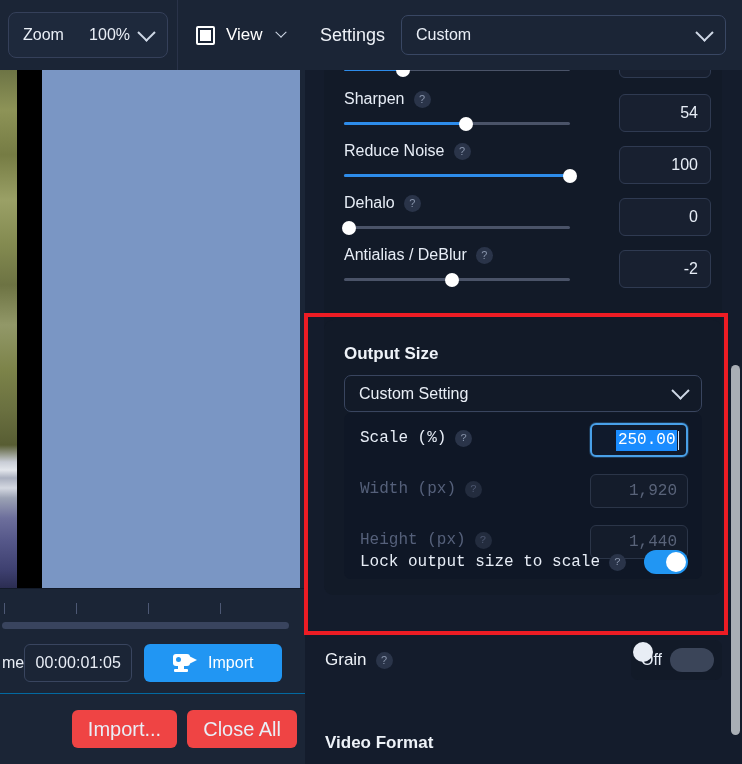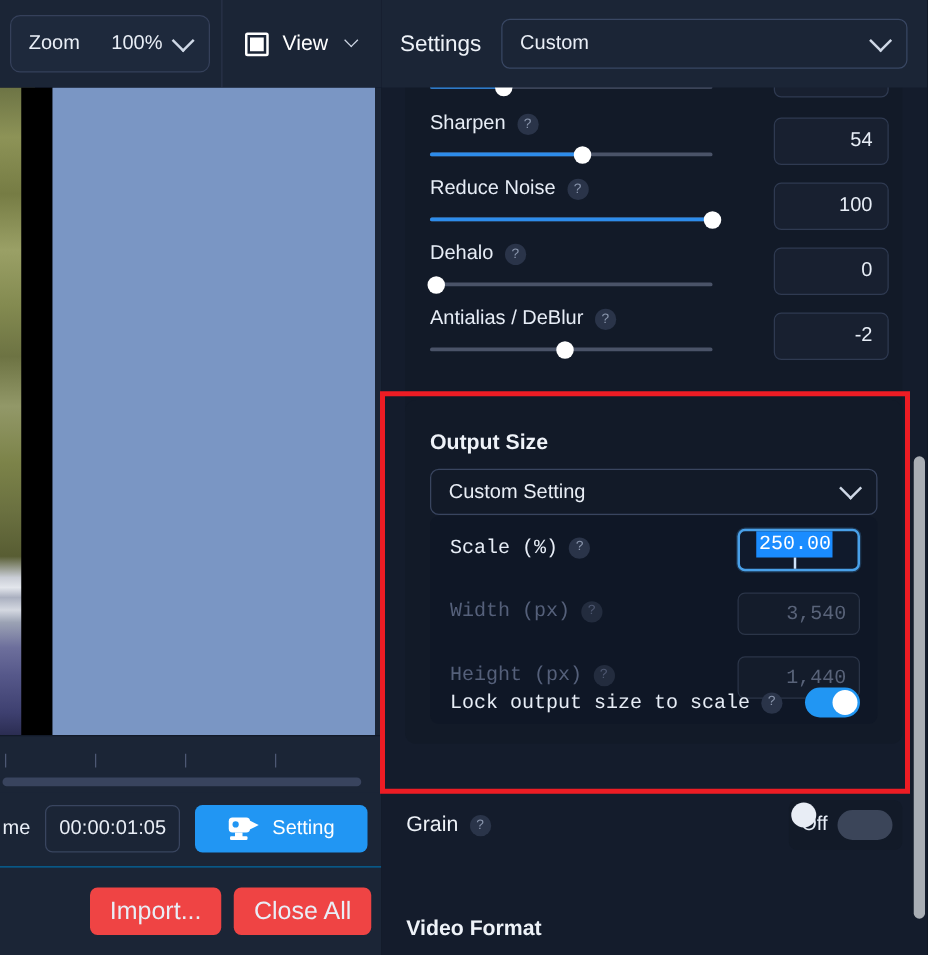--- a/index.html
+++ b/index.html
@@ -124,21 +124,20 @@
   }
 
   
   .bottom-ctl {
     position:absolute; left:0; top: 633px; width: 305px; height: 60px;
     border-bottom: 1px solid #0369a1;
     display: flex; align-items:center;
   }
   .frame-lbl { font-size: 16px; color: #e9eef6; margin-left: 2px; }
   .tc-box {
-    margin-left: 12px;
     width: 108px; height: 38px;
     border: 1px solid #3a4considered; 
     border: 1px solid #3a4considered;
     border: 1px solid #39455f;
     border-radius: 6px;
     background: #1b2536;
     display:flex; align-items:center; justify-content:center;
     font-size: 16px; letter-spacing: .1px;
     box-sizing: border-box;
     cursor: text;
@@ -294,21 +293,20 @@
     display:flex; align-items:center; justify-content:flex-end;
     padding-right: 10px; box-sizing:border-box;
     font-size: 16px; color:#596379;
   }
   .ofield.active {
     border: 2px solid #49a0e8;
     background: #101a2c;
     color: #fff;
     box-shadow: 0 0 0 1px rgba(73,160,232,.25);
     padding-right: 7px;
-    flex-direction: column;
   }
   .sel-text { background:#1a8cff; color:#ffffff; padding: 1px 1px 2px 2px; }
   .caret { display:inline-block; width:1.5px; height:19px; background:#cfe4fb; margin-left:1px; vertical-align:-4px; }
   .toggle {
     position:absolute; right: 14px; top: 9px;
     width: 44px; height: 24px; border-radius: 12px;
     background: #2196f3; cursor:pointer;
   }
   .toggle .knob {
     position:absolute; right: 2px; top: 2px;
@@ -397,21 +395,21 @@
     <div class="bottom-ctl">
       <span class="frame-lbl">me</span>
       <div class="tc-box">00:00:01:05</div>
       <div class="preview-btn">
         <span class="cam-icon">
           <span class="body"></span>
             <span class="lens"></span>
             <span class="stand"></span>
             <span class="foot"></span>
         </span>
-        <span class="lbl">Setting</span>
+        <span class="lbl">Import</span>
       </div>
     </div>
 
     <div class="bottom-bar">
       <div class="gbtn">Import...</div>
       <div class="gbtn">Close All</div>
     </div>
   </div>
 
   <div class="right">
@@ -499,21 +497,21 @@
             <span class="help">?</span>
             <div class="ofield active">
               <span class="sel-text">250.00</span>
                 <span class="caret"></span>
             </div>
           </div>
 
           <div class="orow disabled" style="top:55px">
             <span class="olabel">Width (px)</span>
             <span class="help">?</span>
-            <div class="ofield">3,540</div>
+            <div class="ofield">1,920</div>
           </div>
 
           <div class="orow disabled" style="top:106px">
             <span class="olabel">Height (px)</span>
             <span class="help">?</span>
             <div class="ofield">1,440</div>
           </div>
 
           <div class="orow" style="top:128px">
             <span class="olabel">Lock output size to scale</span>

